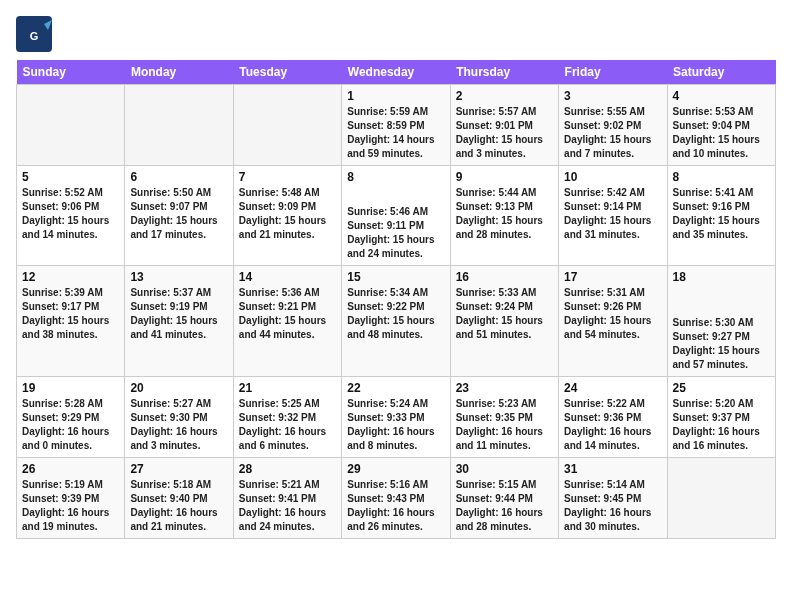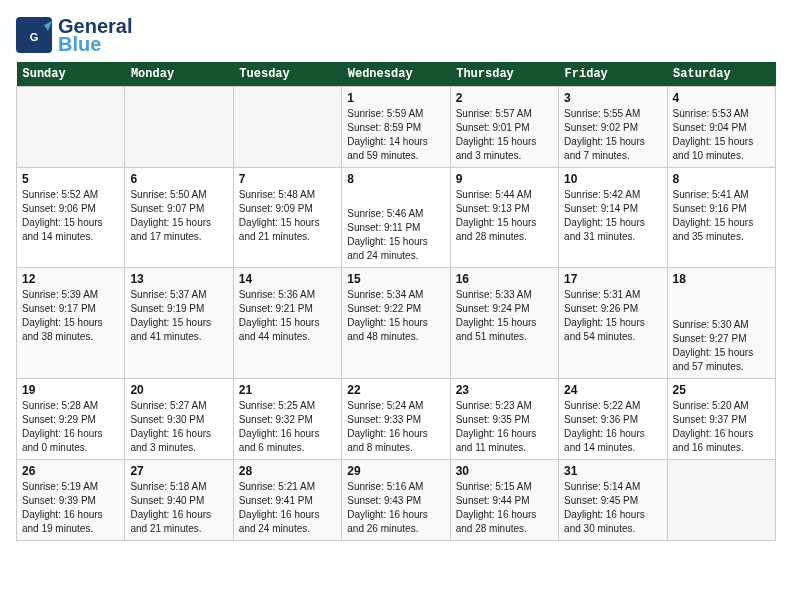--- a/index.html
+++ b/index.html
@@ -38,27 +38,26 @@
     .subtitle {
       font-size: 15px;
       color: #333;
     }
     table {
       width: 100%;
       border-collapse: collapse;
       font-size: 10.5px;
     }
     thead tr th {
-      background-color: #14532d;
+      background-color: #8b5cf6;
       color: #fff;
       text-align: left;
       padding: 5px 6px;
       font-size: 12px;
       font-weight: bold;
-      font-family: Liberation Mono, monospace;
     }
     tbody tr td {
       border: 1px solid #ccc;
       vertical-align: top;
       padding: 4px 5px;
       width: 108px;
       height: 80px;
       background: #fff;
     }
     tbody tr:nth-child(odd) td {
@@ -68,38 +67,35 @@
       font-weight: bold;
       font-size: 12px;
       display: block;
       margin-bottom: 2px;
       color: #111;
     }
     .day-info {
       color: #222;
       font-size: 10px;
       line-height: 1.4;
+      font-weight: bold;
     }
     .empty { background: #f5f5f5 !important; }
   </style>
 </head>
 <body>
 
 <div class="header">
   <div class="logo">
     <div class="logo-line">
       <svg width="36" height="36" viewBox="0 0 36 36">
         <rect x="0" y="0" width="36" height="36" rx="4" fill="#1a3a6b"></rect>
         <text x="18" y="24" text-anchor="middle" fill="white" font-size="11" font-family="Arial" font-weight="bold">G</text>
         <polygon points="28,8 36,4 32,14" fill="#4a9fd4"></polygon>
       </svg>
-      <div style="margin-left:4px;">
-        <div style="font-size:20px;font-weight:bold;color:#1a3a6b;line-height:1;">General</div>
-        <div style="font-size:20px;font-weight:bold;color:#4a9fd4;line-height:1;margin-top:-2px;">Blue</div>
-      </div>
     </div>
   </div>
   <div class="title-block">
     <div class="month-title"></div>
     <div class="subtitle"></div>
   </div>
 </div>
 
 <table>
   <thead>

